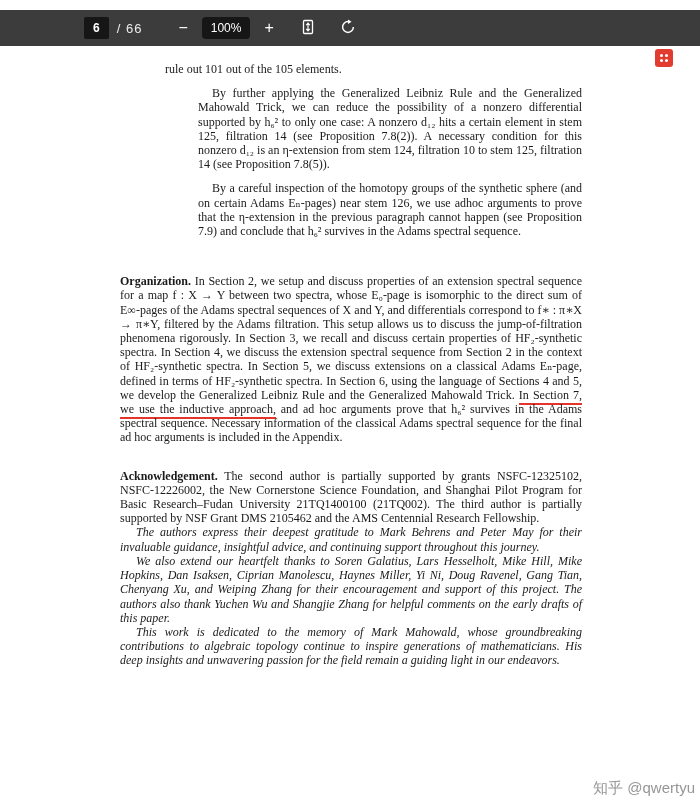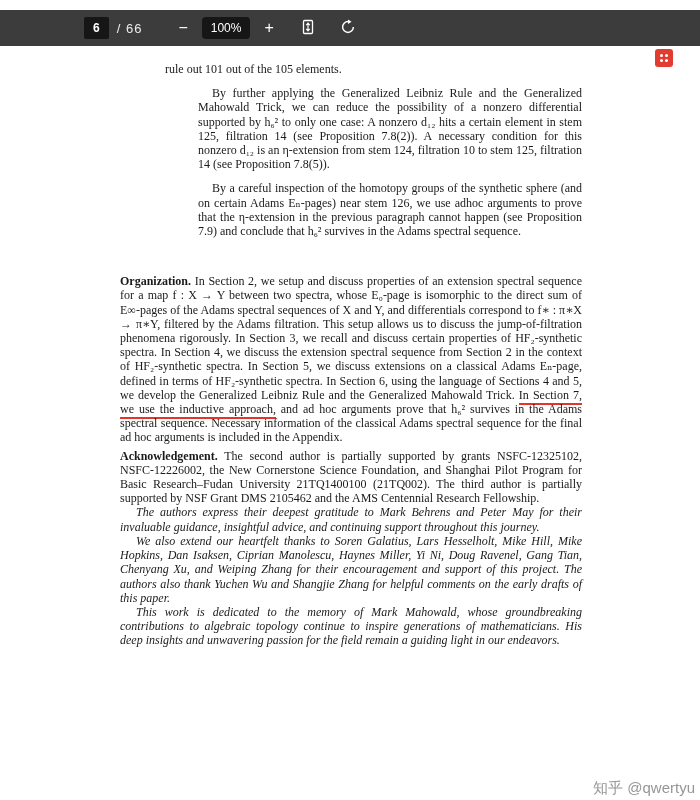--- a/index.html
+++ b/index.html
@@ -68,21 +68,21 @@
   
   .doc {
     position: absolute; left: 120px; top: 62px; width: 462px;
     font-size: 12px; line-height: 14.2px;
     text-align: justify;
   }
   .quote { margin-left: 45px; width: 417px; }
   .quote p { margin: 0 0 10px 0; }
   .quote p.fl-indent { text-indent: 14px; margin-left: 33px; }
   .org-par { margin-top: 36px; }
-  .ack-par { margin-top: 4px; }
+  .ack-par { margin-top: 24px; }
   .cont-par { text-indent: 16px; font-style: italic; }
   b { font-weight: bold; }
   .red-underline {
     border-bottom: 2.5px solid #e5342a;
     padding-bottom: 1px;
   }
 
   
   .watermark {
     position: absolute; right: 5px; bottom: 2px;

